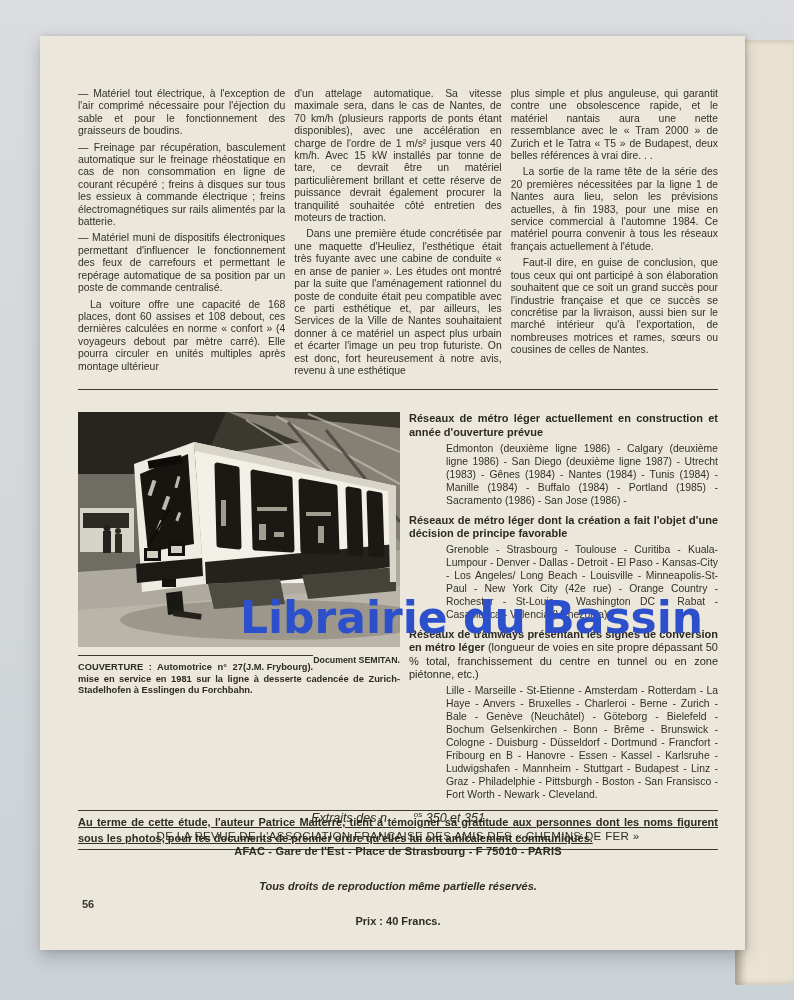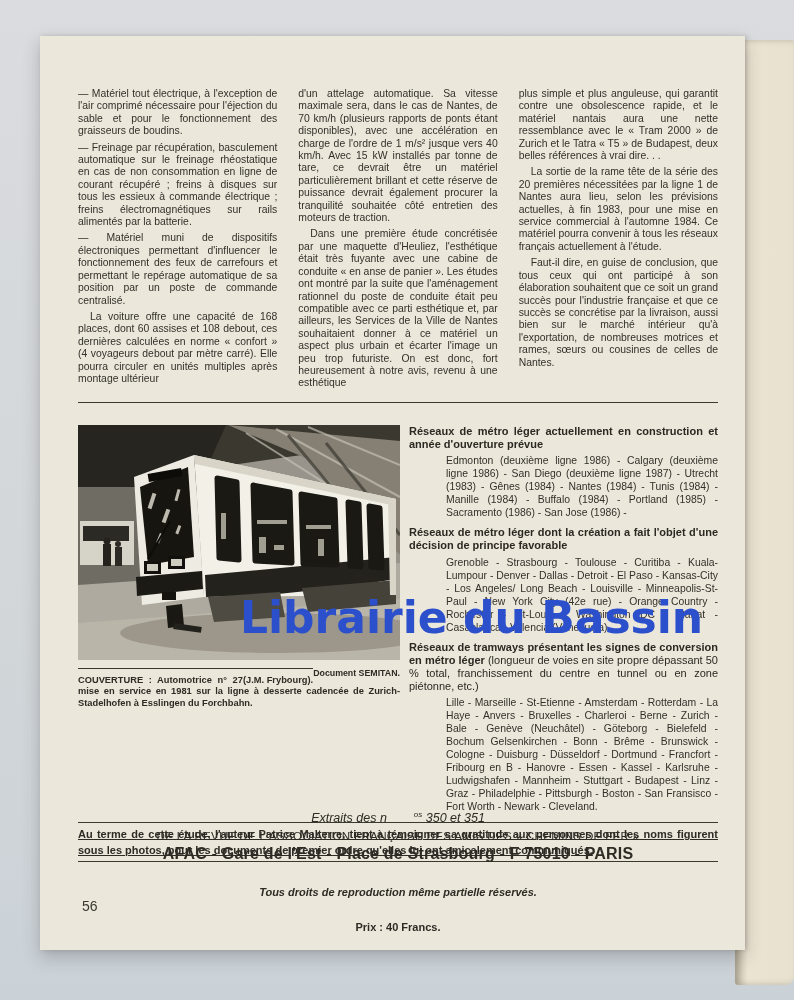--- a/index.html
+++ b/index.html
@@ -14,21 +14,21 @@
     border-radius:0 3px 8px 3px;
     box-shadow:inset 4px 0 6px rgba(70,60,40,.28);
   }
   .page{
     position:absolute;left:40px;top:36px;width:705px;height:914px;z-index:2;
     background:#ebe7db;
     box-shadow:0 7px 16px rgba(40,40,45,.25), 2px 0 4px rgba(60,50,35,.18);
   }
   .content{position:absolute;left:38px;top:52px;width:640px;}
   
-  .cols{display:flex;gap:21px;text-align:justify;font-size:10.4px;line-height:12.4px;}
+  .cols{display:flex;gap:9px;text-align:justify;font-size:10.4px;line-height:12.4px;}
   .col{flex:1;min-width:0;}
   .col p{margin:0 0 4px 0;}
   .col p.ind{text-indent:12px;}
   .rule{border:0;border-top:1.6px solid #3b3830;margin:8px 0 0 0;}
   .rule-thin{border:0;border-top:1.3px solid #3b3830;}
   
   .mid{display:flex;gap:9px;margin-top:22px;align-items:flex-start;}
   .mid-left{width:322px;flex:0 0 322px;}
   .photo{width:322px;height:235px;display:block;}
   .caption{font-size:8.8px;font-weight:bold;line-height:10.8px;margin:8px 0 0 0;text-align:justify;color:#2e2b25;}
@@ -42,24 +42,24 @@
   .net-list{font-size:10.4px;line-height:13px;margin:3px 0 7px 37px;text-align:justify;}
   .net-list.last{margin-bottom:0;}
   
   .ack{font-size:11px;font-weight:bold;line-height:16px;margin:3px 0;text-align:justify;color:#2e2b25;text-decoration:underline;}
   .rules-full .rule-thin{margin:0;}
   
   .footer{position:absolute;left:0;top:722px;width:640px;text-align:center;color:#2e2b25;}
   .extraits{font-size:12.5px;font-style:italic;margin:0;}
   .extraits sup{font-size:8px;padding-left:27px;}
   .revue{font-size:11.6px;letter-spacing:.3px;margin:4px 0 0 0;}
-  .afac{font-size:16px;font-weight:bold;margin:3px 0 0 0;letter-spacing:.2px;}
+  .afac{font-size:11px;font-weight:bold;margin:3px 0 0 0;letter-spacing:.2px;}
   .droits{font-size:11px;font-weight:bold;font-style:italic;margin:23px 0 0 0;}
   .prix{font-size:11px;font-weight:bold;margin:23px 0 0 0;text-align:center;}
-  .pagenum{position:absolute;left:42px;top:862px;font-size:14px;color:#3a3730;}
+  .pagenum{position:absolute;left:42px;top:862px;font-size:11px;color:#3a3730;font-weight:bold;}
   
   .watermark{
     position:absolute;left:240px;top:593px;z-index:10;white-space:nowrap;
     font-family:"DejaVu Sans",sans-serif;font-weight:bold;font-size:44px;line-height:1.15;
   }
 </style>
 </head>
 <body>
 
 <div class="fore-edge"></div>

